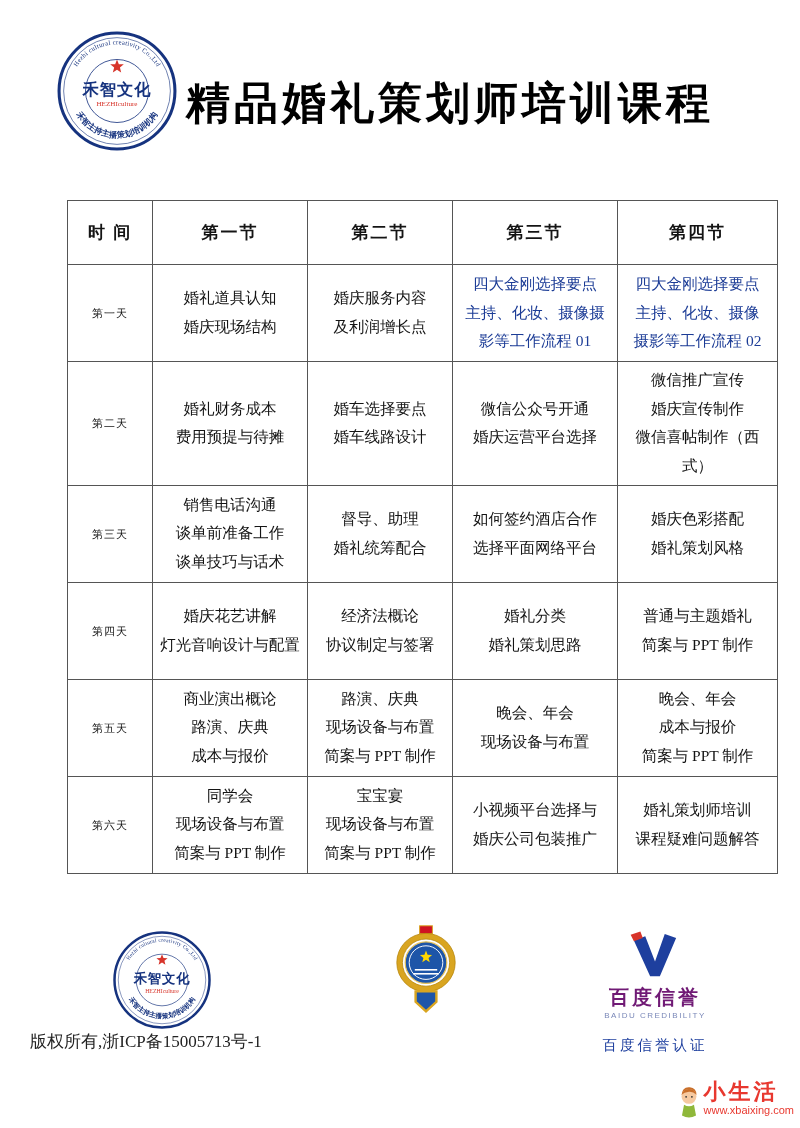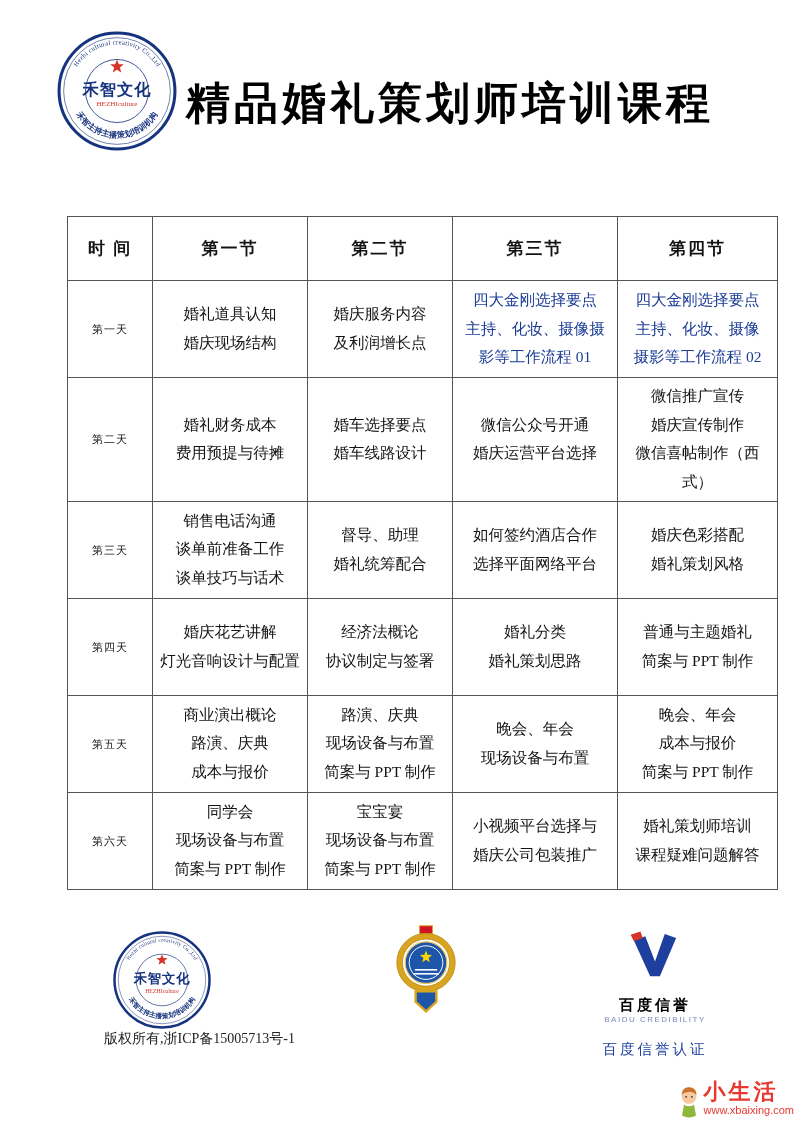--- a/index.html
+++ b/index.html
@@ -10,49 +10,49 @@
   
   .brand-logo { position:absolute; top:30px; left:56px; }
   .main-title {
     position:absolute; top:74px; left:150px; width:600px;
     text-align:center; font-family:Liberation Sans, sans-serif;
     font-weight:900; font-size:44px; letter-spacing:4px; color:#000;
     white-space:nowrap;
   }
 
   
-  .table-wrap { position:absolute; top:216px; left:45px; width:710px;padding-left:22px; }
+  .table-wrap { position:absolute; top:200px; left:45px; width:710px;padding-left:22px; }
   table { width:100%; border-collapse:collapse; table-layout:fixed; }
   th, td {
     border:1px solid #555; text-align:center; vertical-align:middle;
     font-size:15.5px; line-height:1.85; color:#141414; white-space:pre-line;
     padding:4px 6px;
   }
   thead th { height:64px; font-weight:bold; font-size:17px; letter-spacing:2px; }
   tbody td { height:97px; }
   td.day-cell { font-size:11px; letter-spacing:1px; }
   td.accent { color:#1c3c96; }
 
   
   .footer { position:absolute; top:920px; left:0; width:800px; height:150px; }
   .footer-logo { position:absolute; top:10px; left:112px; }
   .copyright {
-    position:absolute; top:110px; left:30px; width:265px; text-align:right;
-    font-size:14px; color:#222;
+    position:absolute; top:110px; left:30px; width:265px; text-align:left;
+    font-size:17px; color:#222;
   }
   .police-badge { position:absolute; top:4px; left:390px; }
   .beian {
     position:absolute; top:108px; left:270px; width:310px; text-align:center;
     font-weight:bold; font-size:15.5px; color:#000; font-family:"Liberation Sans", sans-serif;
   }
   .baidu-block { position:absolute; top:10px; left:585px; width:140px; text-align:center; }
   .baidu-icon-wrap { height:52px; }
   .baidu-name {
-    font-family:"Liberation Sans", sans-serif; font-weight:bold; font-size:15px;
-    color:#000000; letter-spacing:3px; margin-top:14px;
+    font-family:"Liberation Sans", sans-serif; font-weight:bold; font-size:20px;
+    color:#701a75; letter-spacing:3px; margin-top:2px;
   }
   .baidu-en { font-family:"Liberation Sans", sans-serif; font-size:8px; color:#7a88b8; letter-spacing:1.5px; }
   .baidu-cert {
     margin-top:16px; font-family:"Liberation Sans", sans-serif; font-size:14.5px;
     color:#1e3f9e; letter-spacing:3px;
   }
 
   
   .watermark { position:absolute; right:6px; bottom:2px; display:flex; align-items:flex-start; }
   .wm-char { margin-top:4px; }

